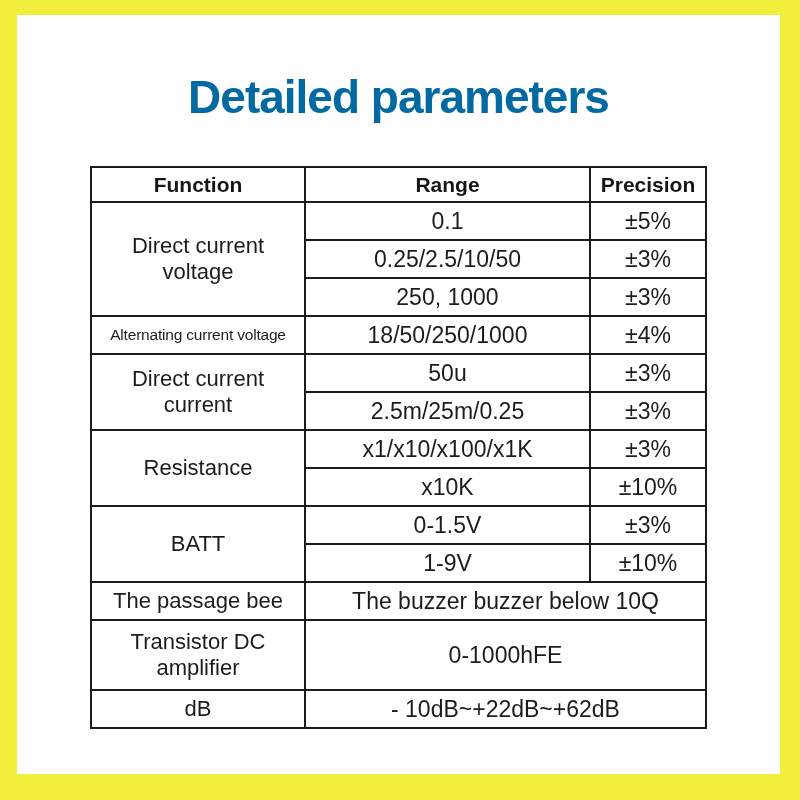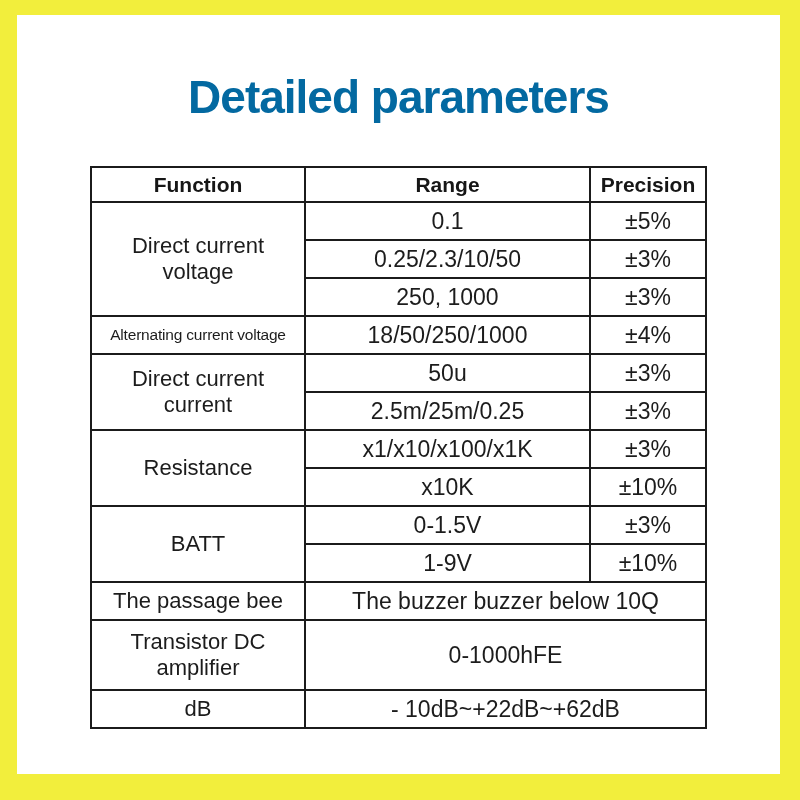--- a/index.html
+++ b/index.html
@@ -93,21 +93,21 @@
       </thead>
       <tbody>
 
         <tr>
           <td class="fn" rowspan="3">Direct current
 voltage</td>
           <td class="rg">0.1</td>
           <td class="pr">±5%</td>
         </tr>
         <tr>
-          <td class="rg">0.25/2.3/10/50</td>
+          <td class="rg">0.25/2.5/10/50</td>
           <td class="pr">±3%</td>
         </tr>
         <tr>
           <td class="rg">250, 1000</td>
           <td class="pr">±3%</td>
         </tr>
 
         <tr>
           <td class="fn small">Alternating current voltage</td>
           <td class="rg">18/50/250/1000</td>

